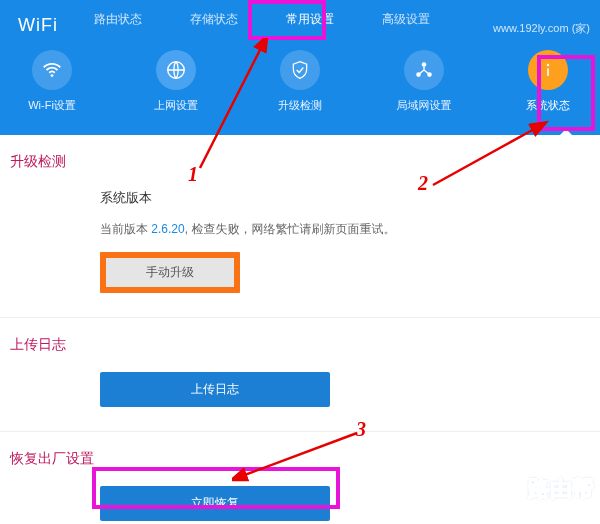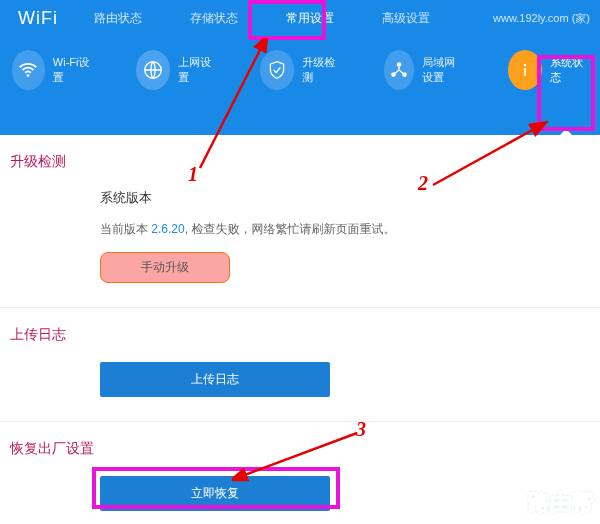--- a/index.html
+++ b/index.html
@@ -1,43 +1,43 @@
 <!DOCTYPE html>
 <html><head>
 <meta charset="utf-8">
 <style>
 *{margin:0;padding:0;box-sizing:border-box;font-family:"Microsoft YaHei",Arial,sans-serif}
 body{width:600px;height:524px;background:#fff;position:relative;overflow:hidden}
 .header{background:#1989e8;height:135px;color:#fff}
-.topbar{display:flex;align-items:center;height:36px;padding:0 10px;font-size:12px}
+.topbar{display:flex;align-items:flex-end;height:36px;padding:0 10px;font-size:12px}
 .logo{font-size:18px;font-weight:300;letter-spacing:1px;margin-right:18px;margin-left:8px}
 .topnav{display:flex;gap:12px}
 .topnav-item{padding:8px 18px;cursor:pointer;font-size:12px;color:#cfe6fb}
 .topnav-item.active{color:#fff;font-weight:500}
 .siteinfo{margin-left:auto;font-size:11px;color:#cfe6fb}
 .iconrow{display:flex;justify-content:space-between;padding:14px 12px 0 12px}
-.iconitem{display:flex;flex-direction:row;align-items:center;gap:8px;cursor:pointer;width:80px}
+.iconitem{display:flex;flex-direction:column;align-items:center;gap:8px;cursor:pointer;width:80px}
 .iconcircle{width:40px;height:40px;border-radius:50%;display:flex;align-items:center;justify-content:center;background:rgba(255,255,255,.18)}
 .iconcircle.globe{background:#4aa3f0}
 .iconcircle.active{background:#ff9f1e}
 .iconlabel{font-size:11px;color:#e8f3ff}
 .iconlabel.active{color:#fff;font-weight:400}
 .pointer{width:0;height:0;border-left:6px solid transparent;border-right:6px solid transparent;border-bottom:6px solid #fff;position:absolute;top:129px;left:560px}
 .content{padding:0 0 0 0}
 .section{border-bottom:1px solid #eee;padding:18px 10px 24px 10px}
 .section-title{color:#be185d;font-size:14px;margin-bottom:18px}
 .inner{padding-left:90px}
 .sys-title{font-size:13px;color:#333;margin-bottom:14px}
 .sys-line{font-size:12px;color:#666;margin-bottom:14px}
 .ver{color:#1989e8}
-.btn-gray{display:inline-block;border:1px solid #f97316;background:#fca5a5;color:#555;font-size:12px;padding:6px 40px;cursor:pointer;border-radius:8px}
+.btn-gray{display:inline-block;border:6px solid #f97316;background:#e5e5e5;color:#555;font-size:12px;padding:6px 40px;cursor:pointer;border-radius:1px}
 .btn-blue{display:block;width:230px;background:#1d7fd4;color:#fff;text-align:center;font-size:12px;padding:9px 0;cursor:pointer;border-radius:2px;border:none}
 .annot-box{position:absolute;border:4px solid #e815d8;pointer-events:none}
 .annot-num{position:absolute;color:#e60000;font-size:20px;font-weight:bold;font-family:serif;font-style:italic}
-.watermark{position:absolute;right:6px;bottom:6px;font-size:22px;font-weight:900;color:#5aa8ff;-webkit-text-stroke:2px #fff;text-shadow:0 0 2px #2a6fc7}
+.watermark{position:absolute;right:6px;bottom:20px;font-size:22px;font-weight:900;color:#5aa8ff;-webkit-text-stroke:2px #fff;text-shadow:0 0 2px #2a6fc7}
 svg.arrow{position:absolute;pointer-events:none}
 </style>
 </head>
 <body>
 
 <div class="header">
   <div class="topbar">
     <div class="logo">WiFi</div>
     <div class="topnav">
       <div class="topnav-item">路由状态</div>

